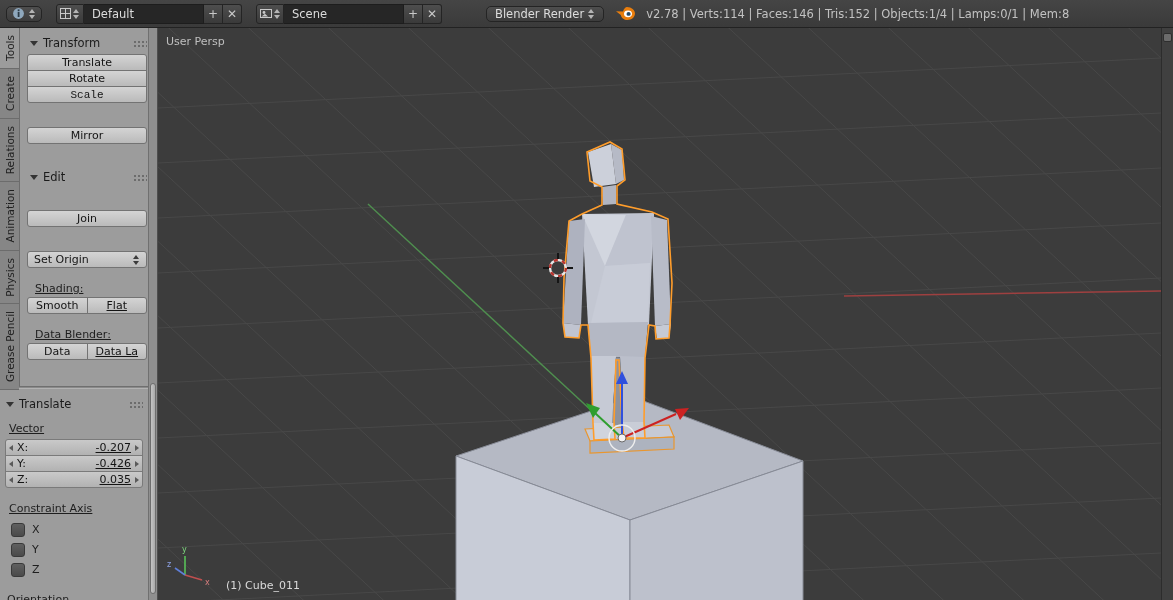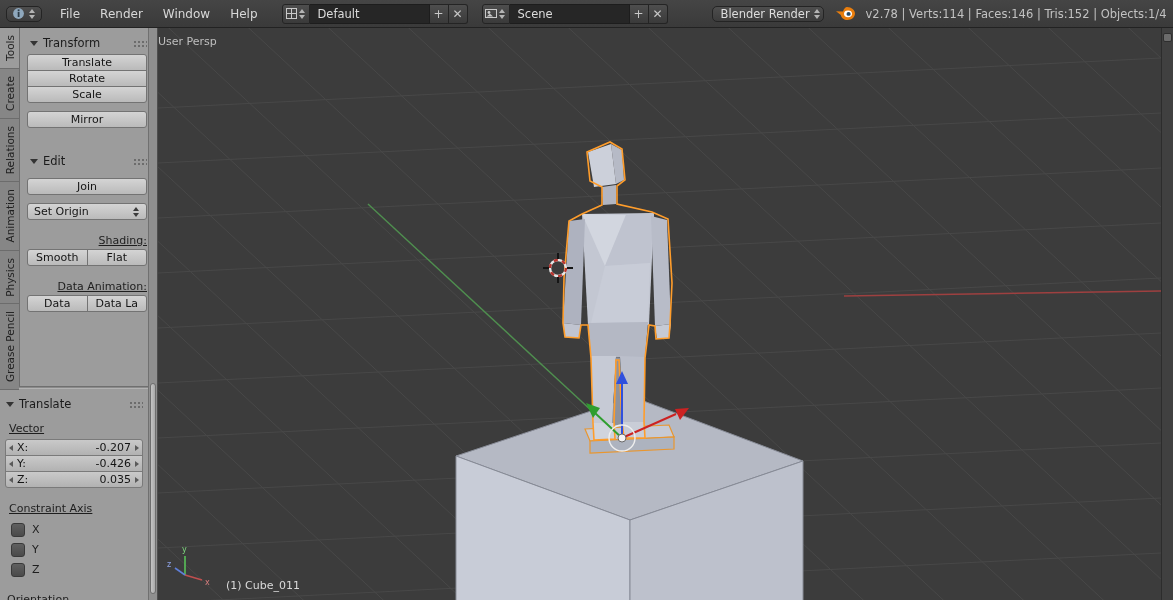--- a/index.html
+++ b/index.html
@@ -34,61 +34,61 @@
   
   .main { flex:1; display:flex; min-height:0; }
 
   
   .shelf { width:158px; flex:0 0 158px; background:#9c9c9c; position:relative; border-right:1px solid #4e4e4e; overflow:hidden; }
   .shelf-upper { height:358px; display:flex; }
   .tabs { width:20px; background:#7f7f7f; border-right:1px solid #6c6c6c; display:flex; flex-direction:column; }
   .tab { display:flex; align-items:center; justify-content:center; background:#868686; border-bottom:1px solid #6c6c6c; }
   .tab.active { background:#9c9c9c; }
   .vtext { writing-mode:vertical-rl; transform:rotate(180deg); font-size:10.5px; color:#1f1f1f; padding:7px 0; }
-  .panels { flex:1; padding:4px 10px 0 7px; overflow:hidden;text-align:right; }
+  .panels { flex:1; padding:4px 10px 0 7px; overflow:hidden; }
   .panel-header { height:18px; margin-top:2px; display:flex; align-items:center; gap:5px; padding-left:3px; }
   .panel-title { font-size:11.5px; color:#1b1b1b; }
   .tri { width:0; height:0; border-left:4px solid transparent; border-right:4px solid transparent; border-top:5px solid #333; }
   .grip { margin-left:auto; width:14px; height:7px;
           background-image:radial-gradient(#6c6c6c 1px, transparent 1.3px); background-size:4px 4px; }
   .btn { height:17px; background:linear-gradient(#d4d4d4,#bababa); border:1px solid #737373; border-radius:3px;
          color:#141414; font-size:11px; display:flex; align-items:center; justify-content:center; }
   .vgroup .btn { border-radius:0; margin-top:-1px; }
   .vgroup .btn:first-child { border-radius:3px 3px 0 0; margin-top:0; }
-  .vgroup .btn:last-child  { border-radius:0 0 3px 3px; }
-  .mt2{margin-top:2px}.mt8{margin-top:8px}.mt12{margin-top:24px}.mt16{margin-top:16px}
+  .vgroup .btn:last-child  { border-radius:0 0 3px 3px;font-family:Liberation Mono, monospace; }
+  .mt2{margin-top:2px}.mt8{margin-top:24px}.mt12{margin-top:24px}.mt16{margin-top:16px}
   .dropbtn { justify-content:space-between; padding:0 6px; }
   .mini-label { font-size:11px; color:#1e1e1e; padding-left:8px; margin-top:14px;text-decoration:underline; }
   .row2 { display:flex; margin-top:2px; }
   .row2 .btn { flex:1; }
   .row2 .btn:first-child { border-radius:3px 0 0 3px; }
-  .row2 .btn:last-child { border-radius:0 3px 3px 0; margin-left:-1px; }
+  .row2 .btn:last-child { border-radius:0 3px 3px 0; margin-left:-1px;text-decoration:underline; }
   .shelf-divider { height:3px; background:#8a8a8a; border-top:1px solid #6f6f6f; border-bottom:1px solid #b2b2b2; }
   .shelf-lower { padding:4px 14px 0 5px; }
   .numfield { height:17px; background:linear-gradient(#c9c9c9,#b2b2b2); border:1px solid #7a7a7a; border-radius:3px;
               display:flex; align-items:center; font-size:11px; color:#141414; padding:0 3px; }
   .vgroup .numfield { border-radius:0; margin-top:-1px; }
   .vgroup .numfield:first-child { border-radius:3px 3px 0 0; margin-top:0; }
   .vgroup .numfield:last-child { border-radius:0 0 3px 3px; }
   .numfield .lab { margin-left:4px; }
-  .numfield .val { margin-left:auto; margin-right:4px; }
+  .numfield .val { margin-left:auto; margin-right:4px;text-decoration:underline; }
   .spin { width:0; height:0; }
   .spin.l { border-top:3.5px solid transparent; border-bottom:3.5px solid transparent; border-right:4px solid #5a5a5a; }
   .spin.r { border-top:3.5px solid transparent; border-bottom:3.5px solid transparent; border-left:4px solid #5a5a5a; }
   .cbrow { display:flex; align-items:center; gap:7px; padding-left:6px; height:19px; margin-top:1px; }
   .cb { width:14px; height:14px; background:linear-gradient(#606060,#4a4a4a); border:1px solid #393939; border-radius:3px; }
   .cblabel { font-size:11px; color:#1e1e1e; }
   .shelf-scrollbar { position:absolute; top:0; right:0; width:9px; height:100%; background:#8f8f8f; border-left:1px solid #707070; }
   .shelf-scrollbar .thumb { position:absolute; left:1px; right:1px; top:62%; height:37%;
                             background:linear-gradient(90deg,#c4c4c4,#a9a9a9); border:1px solid #6e6e6e; border-radius:4px; }
 
   
   .viewport { flex:1; position:relative; background:#3c3c3c; overflow:hidden; }
   .viewport svg { display:block; }
-  .view-label { position:absolute; top:7px; left:0; color:#bfbfbf; font-size:11px; }
+  .view-label { position:absolute; top:7px; left:8px; color:#bfbfbf; font-size:11px; }
   .obj-label { position:absolute; bottom:8px; left:68px; color:#dadada; font-size:11px; }
 
   
   .right-strip { width:12px; flex:0 0 12px; background:#404040; border-left:1px solid #2c2c2c; position:relative; }
   .strip-icon { position:absolute; top:5px; left:1px; width:9px; height:9px; background:#6b6b6b;
                 border:1px solid #2e2e2e; border-radius:2px; }
 </style>
 </head>
 <body>
 
@@ -96,26 +96,20 @@
 
   <header>
     <div class="hbtn">
       <svg width="13" height="13" viewBox="0 0 13 13">
         <circle cx="6.5" cy="6.5" r="5.4" fill="#8fa8bd"></circle>
         <rect x="5.7" y="5" width="1.8" height="5" fill="#2c3b47"></rect>
         <rect x="5.7" y="2.4" width="1.8" height="1.8" fill="#2c3b47"></rect>
       </svg>
       <span class="updown"></span>
     </div>
-    <nav style="display:flex; margin-left:8px;">
-      <span class="menu">File</span>
-      <span class="menu">Render</span>
-      <span class="menu">Window</span>
-      <span class="menu">Help</span>
-    </nav>
 
     <div class="selector">
       <span class="sel-icon">
         <svg width="11" height="11" viewBox="0 0 11 11">
           <rect x="0.5" y="0.5" width="10" height="10" fill="none" stroke="#c9c9c9"></rect>
           <line x1="5.5" y1="0.5" x2="5.5" y2="10.5" stroke="#c9c9c9"></line>
           <line x1="0.5" y1="5.5" x2="10.5" y2="5.5" stroke="#c9c9c9"></line>
         </svg>
         <span class="updown"></span>
       </span>
@@ -202,21 +196,21 @@
             <span>Set Origin</span>
             <span class="updown dark"></span>
           </div>
 
           <div class="mini-label">Shading:</div>
           <div class="row2">
             <div class="btn">Smooth</div>
             <div class="btn">Flat</div>
           </div>
 
-          <div class="mini-label">Data Animation:</div>
+          <div class="mini-label">Data Blender:</div>
           <div class="row2">
             <div class="btn">Data</div>
             <div class="btn">Data La</div>
           </div>
         </div>
       </div>
 
       <div class="shelf-divider"></div>
 
       <div class="shelf-lower">

